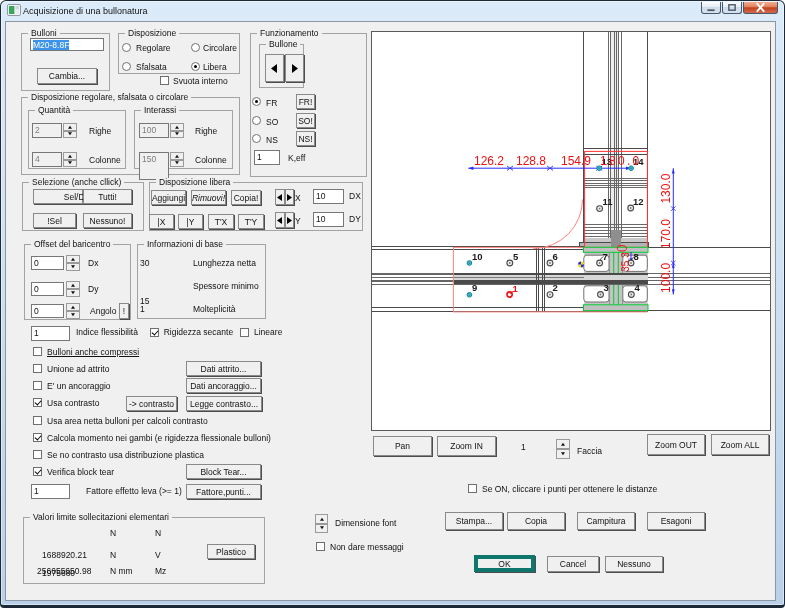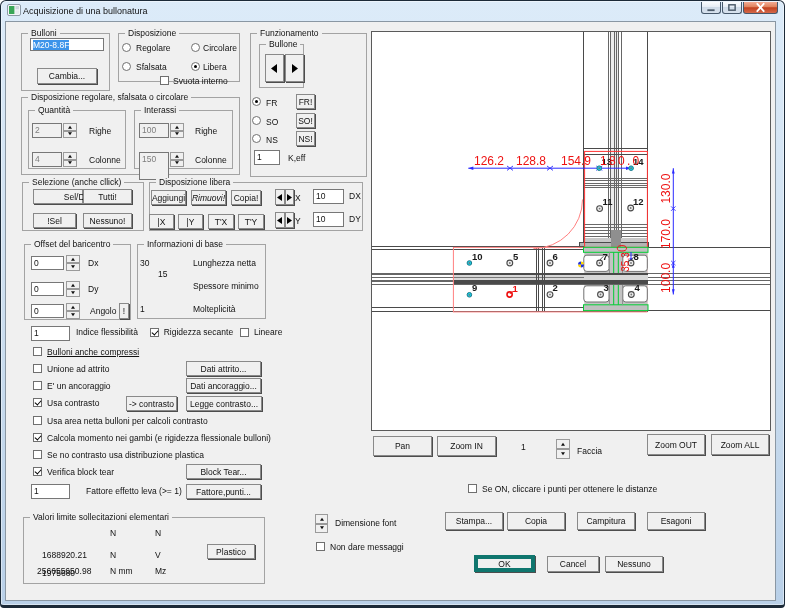--- a/index.html
+++ b/index.html
@@ -56,21 +56,21 @@
       <path d="M14 2 L21 10 M21 2 L14 10" stroke="#fff" stroke-width="2" stroke-linecap="round"></path>
     </svg>
   </div>
 
 <div class="grp" style="left:21px;top:33px;width:89px;height:58px;">
     <span>Bulloni</span>
   </div>
 <div class="txt" style="left:30px;top:38px;width:74px;height:13px;"><span style="background:#3c94ea;color:#fff;">M20-8.8F</span></div>
 <div class="btn" style="left:37px;top:68px;width:60px;height:16px;">Cambia...</div>
 
-<div class="grp" style="left:118px;top:33px;width:122px;height:49px;">
+<div class="grp" style="left:118px;top:33px;width:122px;height:41px;">
     <span>Disposizione</span>
   </div>
 <div class="rad" style="left:122px;top:43px;"></div>
 <div class="lbl" style="left:136px;top:42px;">Regolare</div>
 <div class="rad" style="left:191px;top:43px;"></div>
 <div class="lbl" style="left:203px;top:42px;">Circolare</div>
 <div class="rad" style="left:122px;top:62px;"></div>
 <div class="lbl" style="left:136px;top:61px;">Sfalsata</div>
 <div class="rad s" style="left:191px;top:62px;"></div>
 <div class="lbl" style="left:203px;top:61px;">Libera</div>
@@ -233,21 +233,21 @@
     </div>
   </div>
 <div class="lbl" style="left:90px;top:305px;">Angolo</div>
 <div class="btn" style="left:119px;top:303px;width:10px;height:16px;">!</div>
 
 <div class="grp" style="left:137px;top:244px;width:129px;height:75px;">
     <span>Informazioni di base</span>
   </div>
 <div class="lbl" style="left:140px;top:257px;">30</div>
 <div class="lbl" style="left:193px;top:257px;">Lunghezza netta</div>
-<div class="lbl" style="left:140px;top:268px;margin-left:18px;">15</div>
+<div class="lbl" style="left:140px;top:295px;">15</div>
 <div class="lbl" style="left:193px;top:280px;">Spessore minimo</div>
 <div class="lbl" style="left:140px;top:303px;">1</div>
 <div class="lbl" style="left:193px;top:303px;">Molteplicità</div>
 
 <div class="txt" style="left:31px;top:326px;width:39px;height:15px;">1</div>
 <div class="lbl" style="left:76px;top:326px;">Indice flessibilità</div>
 <div class="chk c" style="left:150px;top:328px;"></div>
 <div class="lbl" style="left:163.7px;top:326px;">Rigidezza secante</div>
 <div class="chk" style="left:240px;top:328px;"></div>
 <div class="lbl" style="left:254px;top:326px;">Lineare</div>

